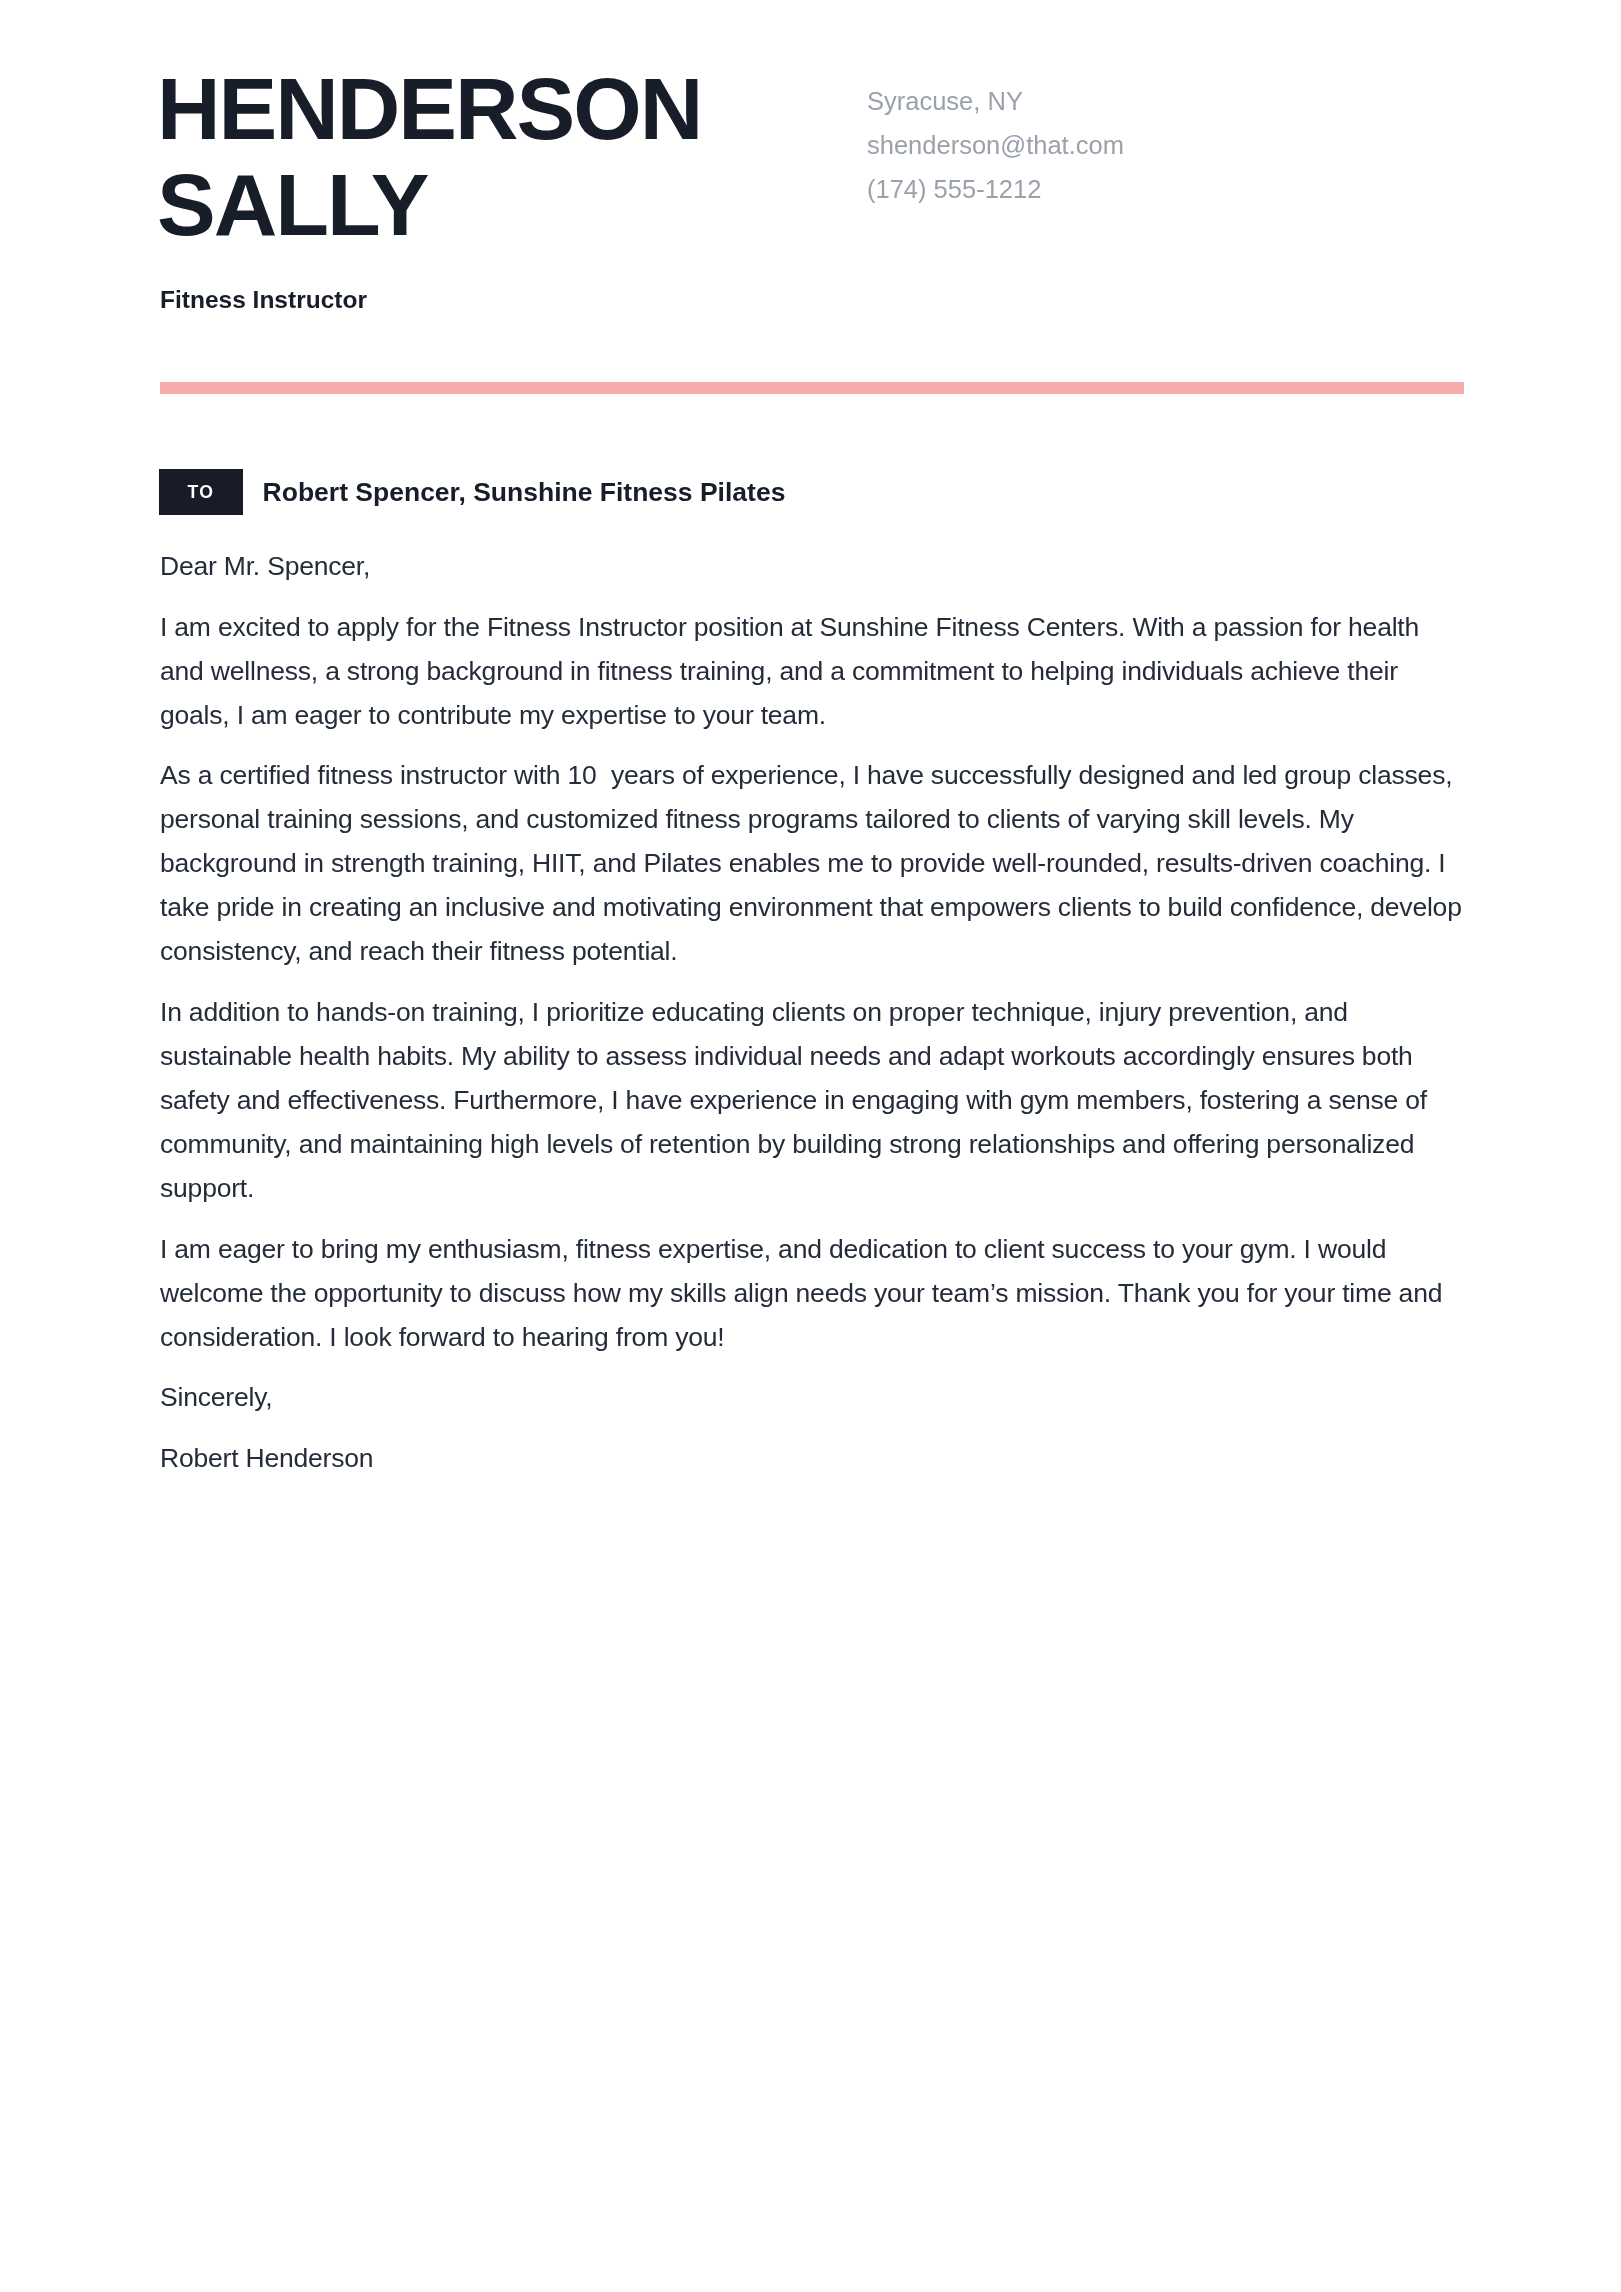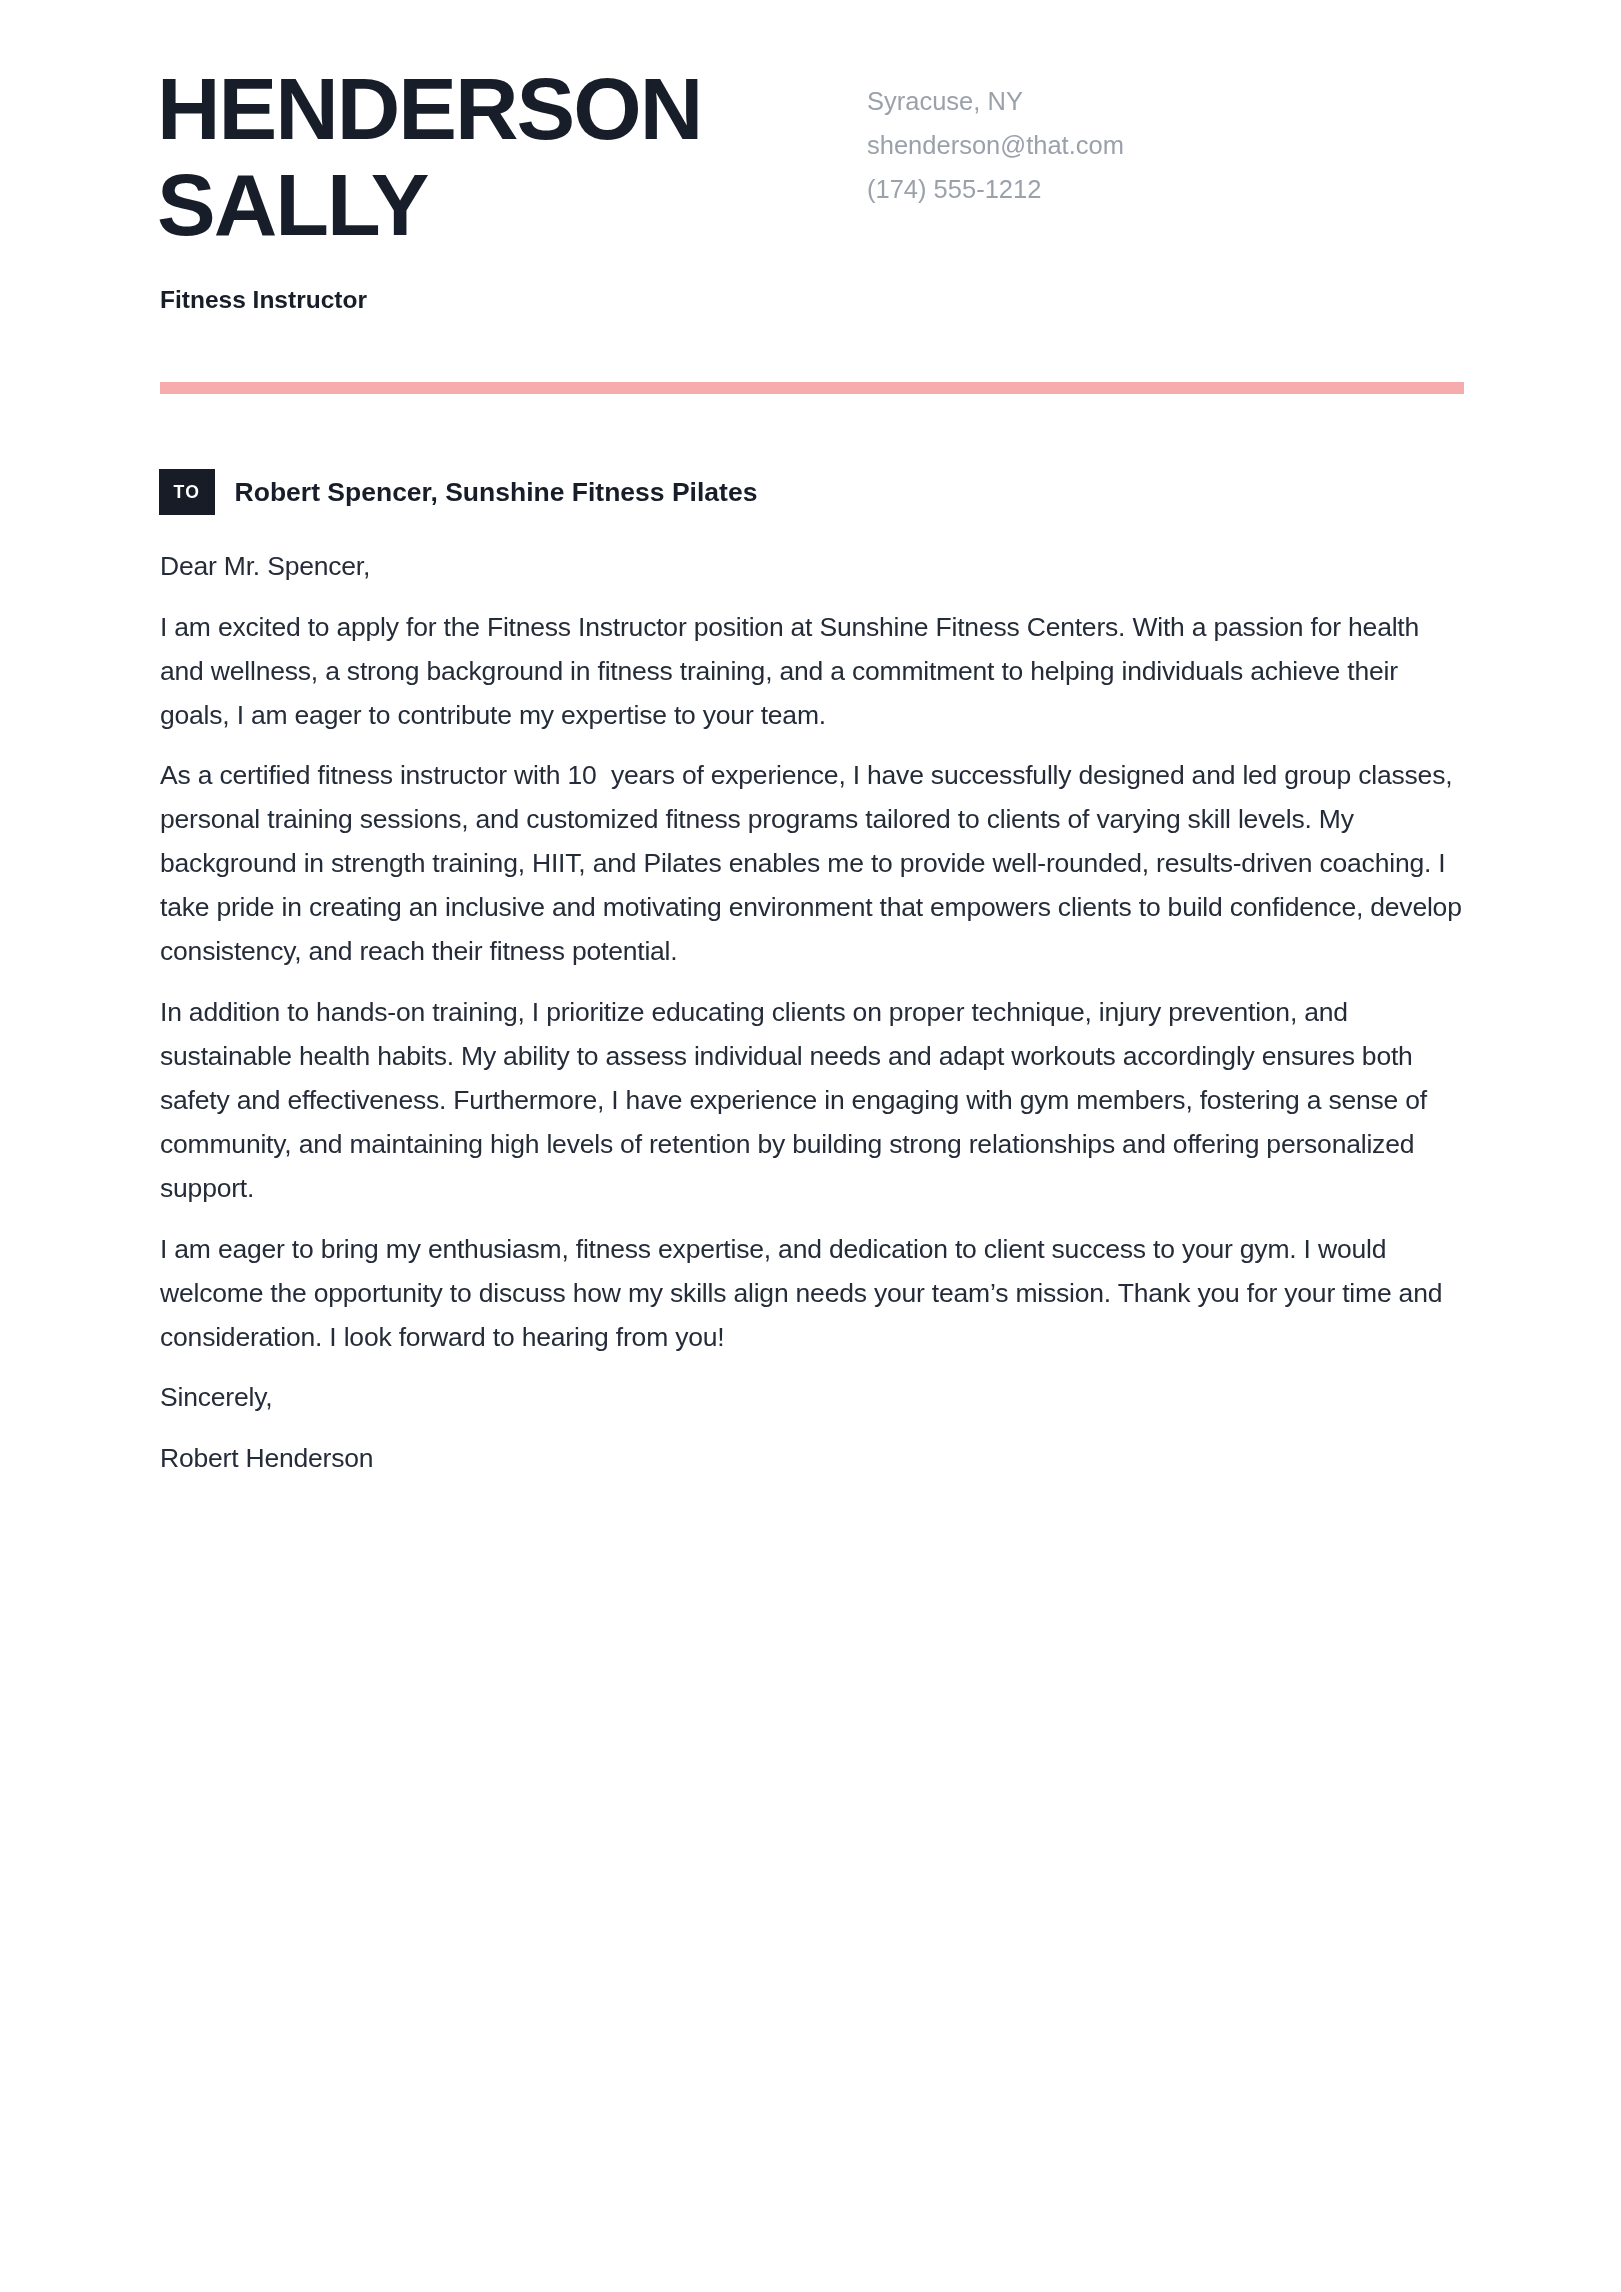--- a/index.html
+++ b/index.html
@@ -60,21 +60,21 @@
   }
   .recipient-row {
     position: absolute;
     left: 159px;
     top: 469px;
     width: 1306px;
     display: flex;
     align-items: center;
   }
   .to-badge {
-    width: 56px;
+    width: 84px;
     height: 46px;
     background: var(--badge_bg);
     color: var(--badge_text);
     font-size: 17.6px;
     font-weight: 700;
     letter-spacing: 1.5px;
     display: flex;
     align-items: center;
     justify-content: center;
     flex: 0 0 auto;

